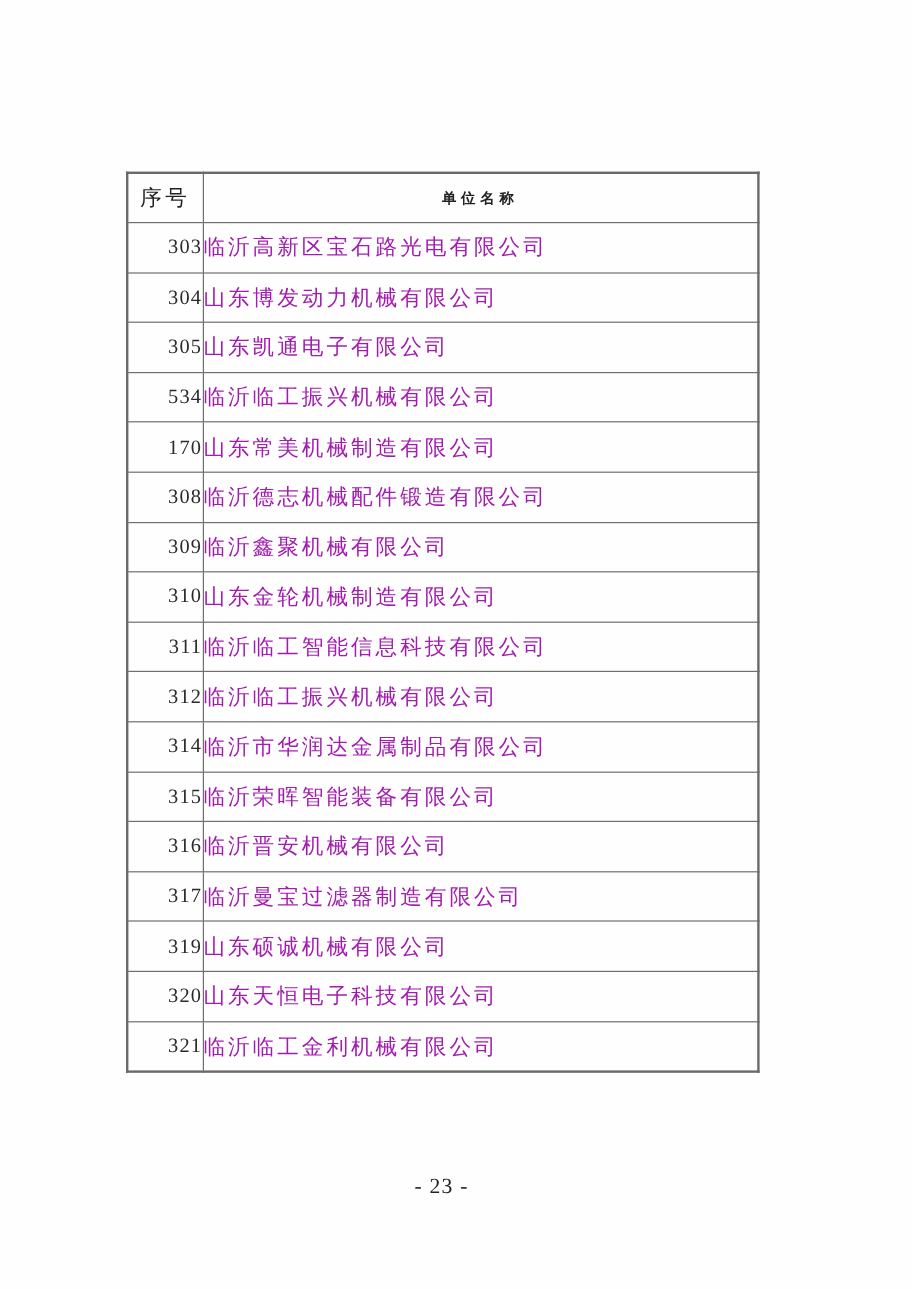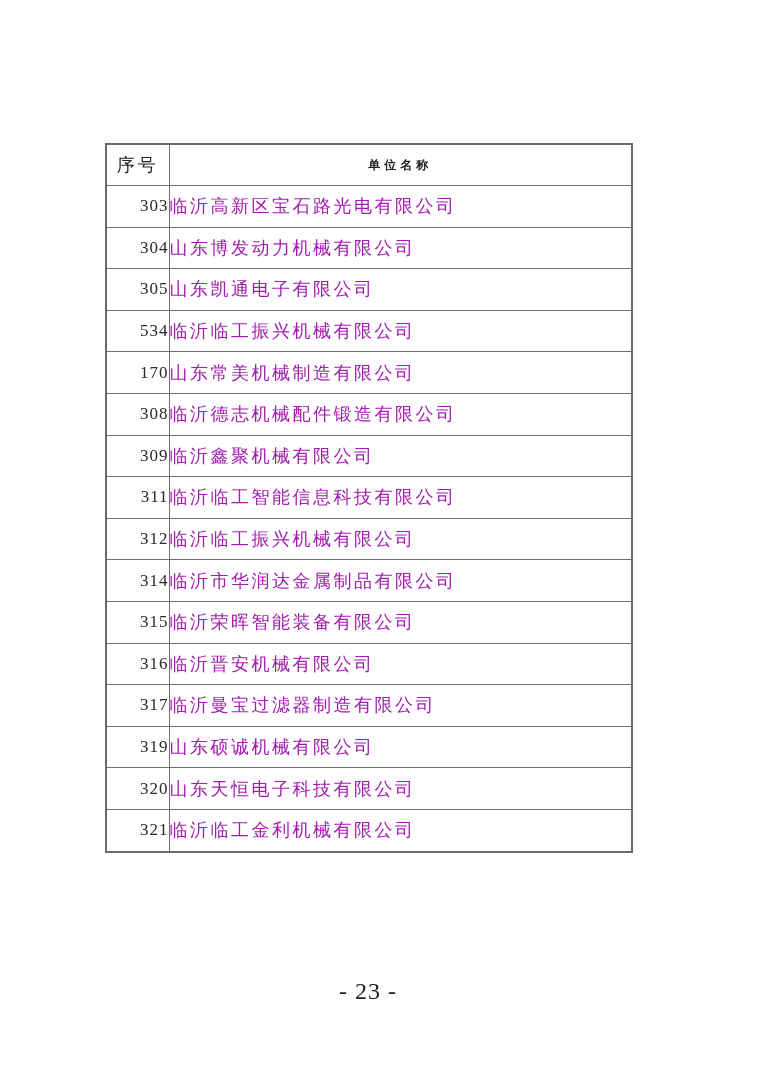--- a/index.html
+++ b/index.html
@@ -66,21 +66,21 @@
     letter-spacing: 2.5px;
     color: #a21caf;
     white-space: nowrap;
   }
   .page-footer {
     position: absolute;
     left: 105px;
     width: 526px;
     top: 978px;
     text-align: center;
-    font-size: 24px;
+    font-size: 18px;
     letter-spacing: 1px;
     color: #222222;
   }
 </style>
 </head>
 <body>
 
 <div class="page">
 
   <table class="company-table">
@@ -117,20 +117,24 @@
         </tr>
         <tr>
           <td class="cell-no">308</td>
           <td class="cell-name">临沂德志机械配件锻造有限公司</td>
         </tr>
         <tr>
           <td class="cell-no">309</td>
           <td class="cell-name">临沂鑫聚机械有限公司</td>
         </tr>
         <tr>
+          <td class="cell-no">310</td>
+          <td class="cell-name">山东金轮机械制造有限公司</td>
+        </tr>
+        <tr>
           <td class="cell-no">311</td>
           <td class="cell-name">临沂临工智能信息科技有限公司</td>
         </tr>
         <tr>
           <td class="cell-no">312</td>
           <td class="cell-name">临沂临工振兴机械有限公司</td>
         </tr>
         <tr>
           <td class="cell-no">314</td>
           <td class="cell-name">临沂市华润达金属制品有限公司</td>

